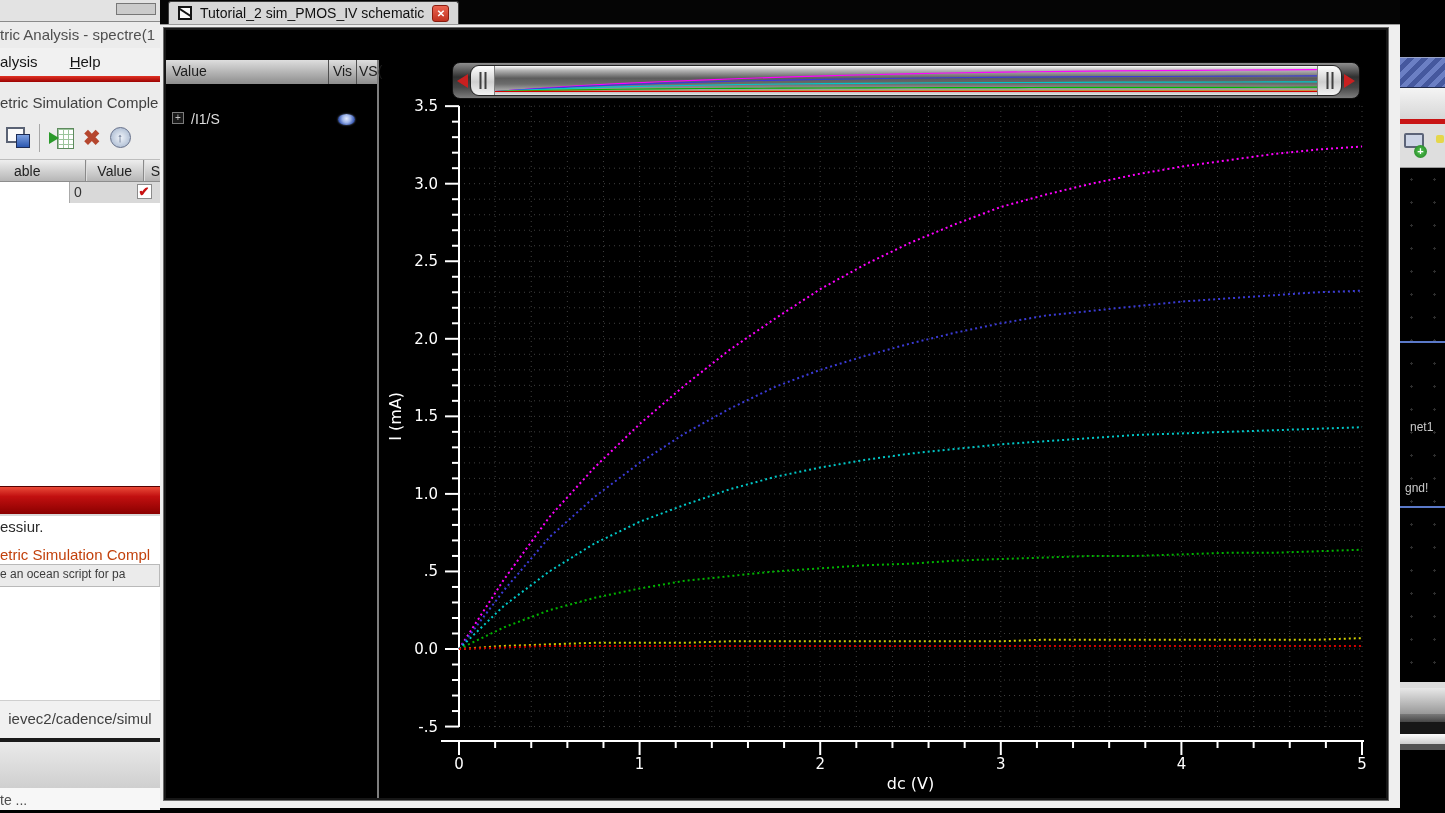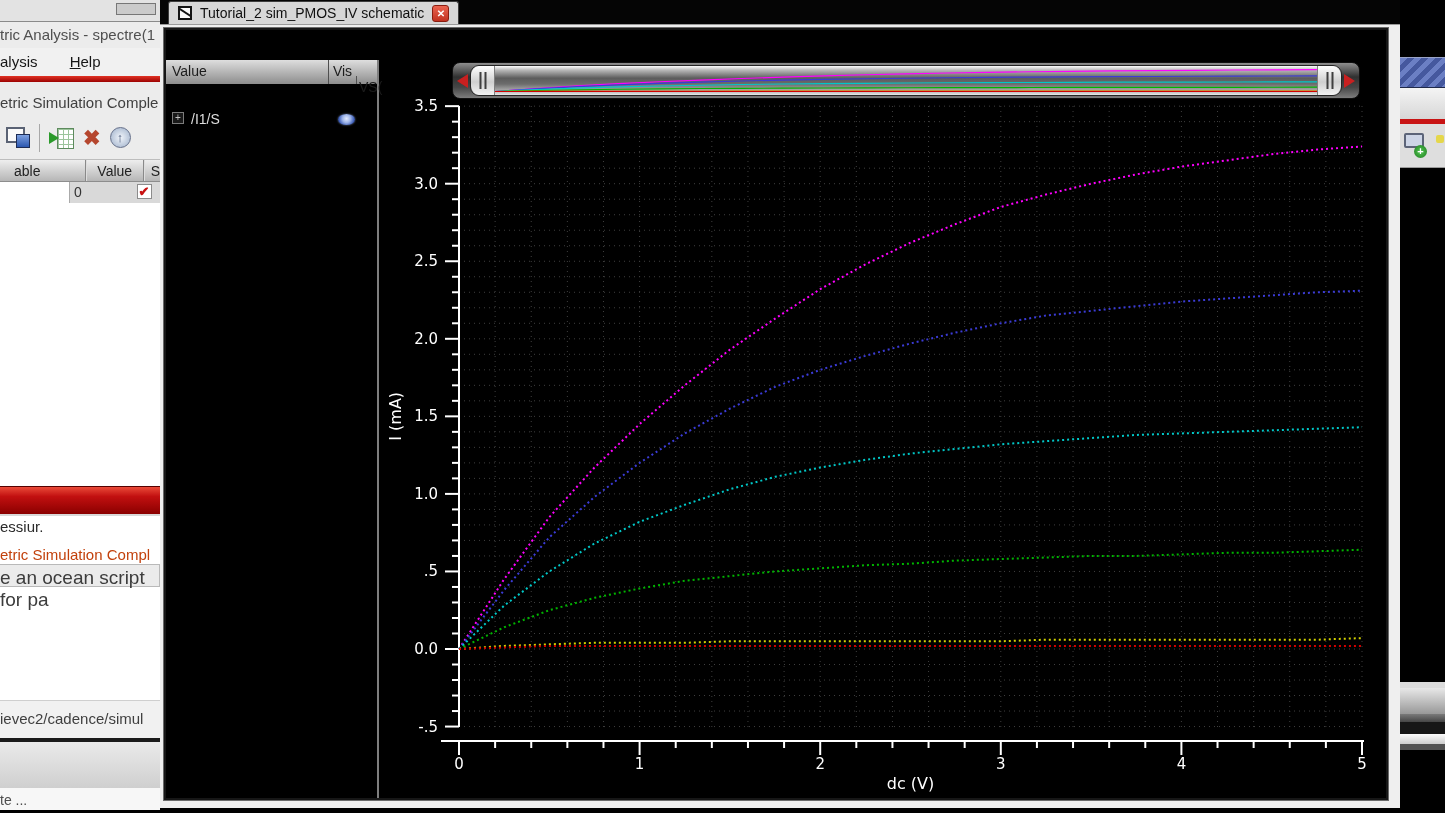--- a/index.html
+++ b/index.html
@@ -48,23 +48,23 @@
   .td-var   { width:70px; background:#fff; border-right:1px solid #aaa; }
   .td-val   { width:58px; padding:2px 0 0 4px; }
   .td-s     { flex:1; display:flex; justify-content:center; }
   .chk      { width:15px; height:15px; margin-top:2px; background:#fff; border:1px solid #8c8c8c;
               color:#c81111; font-size:13px; font-weight:bold; line-height:13px; text-align:center; }
   .bgl-redbar  { top:486px; height:30px; border-top:1px solid #550000; border-bottom:2px solid #d8d8d8;
                  background:linear-gradient(180deg,#ea4a38 0%,#c21010 35%,#8a0000 100%); }
   .bgl-session { top:518px; height:20px; color:#2a2a2a; font-size:15px; }
   .bgl-gray    { top:546px; height:18px; color:#c2410c; font-size:15px; }
   .bgl-ocean   { top:564px; height:23px; background:#ebebeb; border:1px solid #b9b9b9; border-left:none;
-                 color:#3c3c3c; font-size:19px; padding-top:2px; }
+                 color:#3c3c3c; font-size:12px; padding-top:2px; }
   .bgl-path    { top:700px; height:38px; background:#f1f1f1; border-top:1px solid #cfcfcf;
-                 color:#3f3f3f; font-size:15px; padding-top:9px; }
+                 color:#3f3f3f; font-size:15px; padding-top:9px;text-align:center; }
   .bgl-div     { top:738px; height:4px; background:#1b1b1b; }
   .bgl-gray3   { top:742px; height:46px; background:linear-gradient(#eaeaea,#cfcfcf); }
   .bgl-bottom  { top:788px; height:22px; background:#f7f7f7; color:#4d4d4d; font-size:14px; padding-top:4px; }
   .bgl-black   { top:810px; height:3px; background:#000; }
 
   
   #tab-bar { position:absolute; left:160px; top:0; width:1285px; height:24px; background:#050505; }
   .tab { position:absolute; left:8px; top:1px; height:23px; background:#d7d7d7;
          border:1px solid #3d3d3d; border-bottom:none; border-radius:3px 3px 0 0;
          display:flex; align-items:center; gap:8px; padding:0 9px; }
@@ -84,21 +84,21 @@
   .win-title { height:28px; background:#fff; border-bottom:2px solid #000;
                color:#000; font-size:17px; line-height:26px; padding-left:10px; }
   .win-content { position:absolute; left:0; right:0; top:30px; bottom:0; }
 
   .trace-panel { position:absolute; left:0; top:0; bottom:0; width:213px; background:#000;
                  border-right:2px solid #7e7e7e; }
   .trace-head { height:24px; display:flex; background:linear-gradient(#dedede,#8d8d8d);
                 color:#1c1c1c; font-size:14px; }
   .th-name { flex:1; padding:3px 0 0 6px; }
   .th-vis  { width:28px; border-left:1px solid #4f4f4f; text-align:center; padding-top:3px; }
-  .th-vsg  { width:21px; border-left:1px solid #4f4f4f; padding:3px 0 0 2px;margin-top:16px; }
+  .th-vsg  { width:21px; border-left:1px solid #4f4f4f; padding:3px 0 0 2px; }
   .trace-row { position:absolute; left:0; right:0; top:48px; height:22px; color:#dedede; font-size:14px; }
   .expander { position:absolute; left:6px; top:4px; width:12px; height:12px; background:#191919;
               border:1px solid #7c7c7c; color:#c3c3c3; font-size:10px; line-height:10px; text-align:center; }
   .trace-name { position:absolute; left:25px; top:3px; }
   .eye { position:absolute; left:172px; top:6px; width:17px; height:11px; border-radius:50%;
          background:radial-gradient(circle at 50% 42%, #e2eaff 0%, #9db4e8 38%, #3b5bb5 72%, #17296a 100%);
          box-shadow:0 0 2px #7788aa; }
 
   .plot-zone { position:absolute; left:213px; right:0; top:0; bottom:0; }
   #plot-svg { position:absolute; left:0; top:0; }
@@ -410,19 +410,25 @@
 
 <div id="bg-right">
   <div class="bgr-stripes"></div>
   <div class="bgr-tb1"></div>
   <div class="bgr-red"></div>
   <div class="bgr-tb2">
     <div class="bgr-sym"></div>
     <div class="bgr-plus">+</div>
     <div class="bgr-dot"></div>
   </div>
+  <div class="bgr-canvas">
+    <div class="bgr-wire" style="top:173px"></div>
+    <div class="bgr-wire" style="top:338px"></div>
+    <div class="net-label" style="left:10px; top:252px">net1</div>
+    <div class="net-label" style="left:5px; top:313px">gnd!</div>
+  </div>
   <div class="bgr-s1"></div>
   <div class="bgr-s2"></div>
   <div class="bgr-s3"></div>
   <div class="bgr-s4"></div>
   <div class="bgr-s5"></div>
   <div class="bgr-s6"></div>
 </div>
 
 </body></html>

